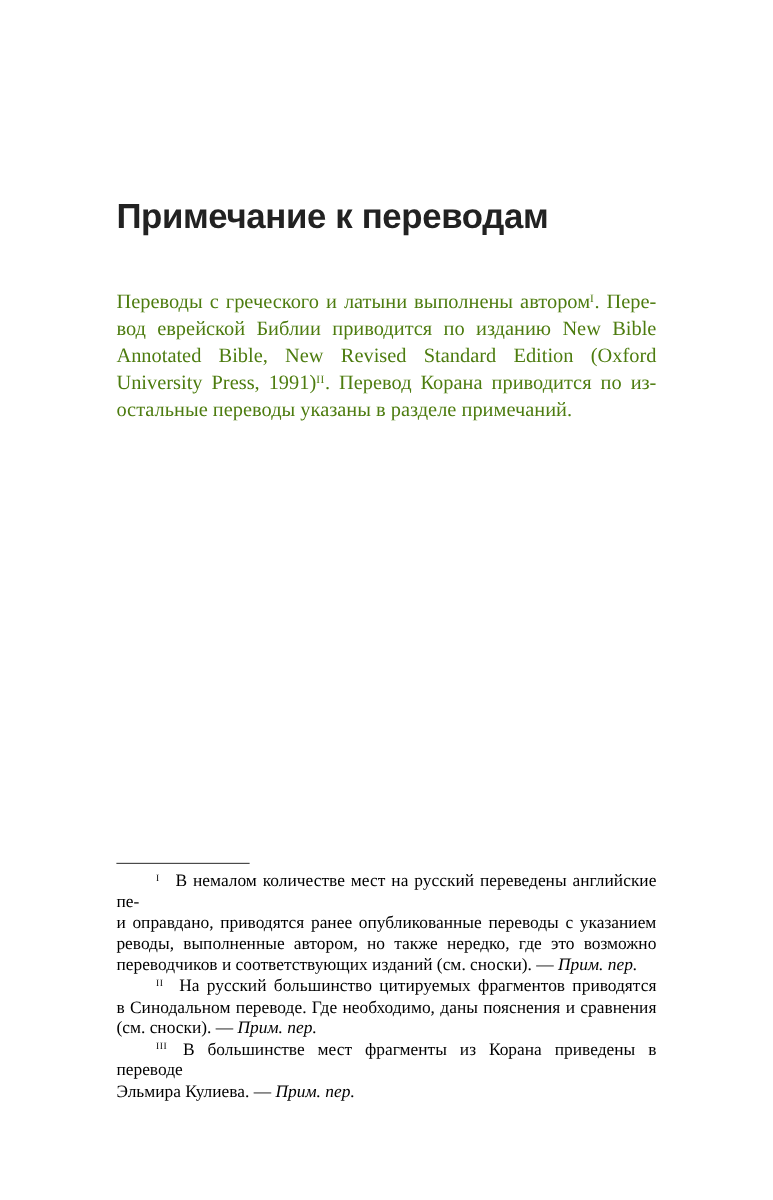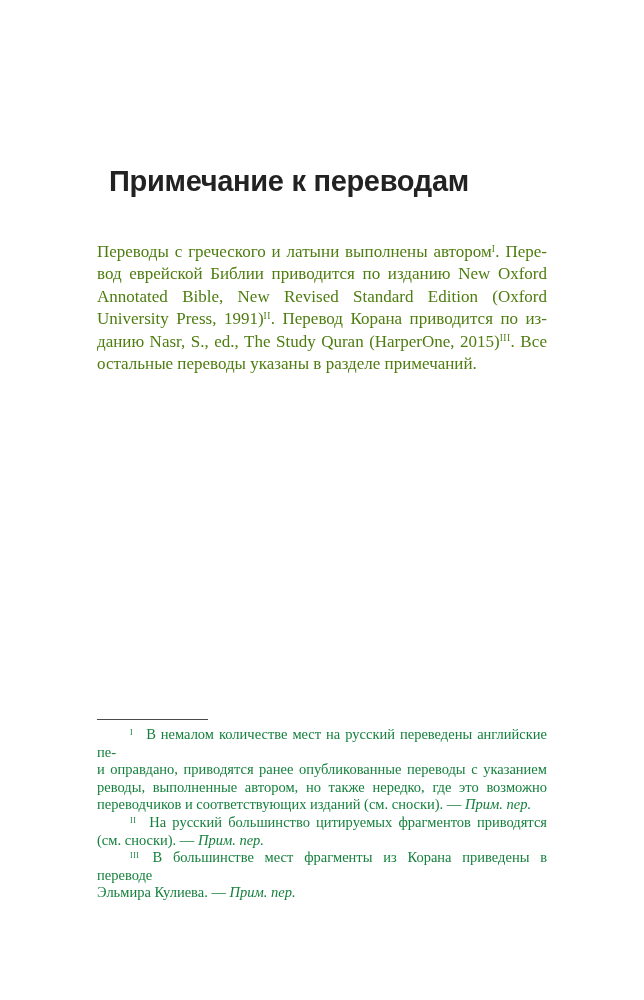--- a/index.html
+++ b/index.html
@@ -6,21 +6,21 @@
   .page {
     position: relative;
     width: 644px;
     height: 1000px;
     background: #ffffff;
     overflow: hidden;
     font-family: "Liberation Serif", "DejaVu Serif", serif;
   }
   .title {
     position: absolute;
-    left: 109px;
+    left: 97px;
     top: 146px;
     width: 500px;
     font-family: "Liberation Sans", "DejaVu Sans", sans-serif;
     font-weight: 700;
     font-size: 29px;
     line-height: 33px;
     letter-spacing: -0.3px;
     color: #222222;
   }
   .body-text {
@@ -50,55 +50,55 @@
     height: 1px;
     background: #4a4a4a;
   }
   .footnotes {
     position: absolute;
     left: 97px;
     top: 726px;
     width: 450px;
     font-size: 14.5px;
     line-height: 17.6px;
-    color: #15803d;
+    color: #000000;
   }
   .fn-first { text-indent: 33px; }
   .fn-marker { margin-right: 13px; }
   .fn-tail-italic { font-style: italic; }
 </style>
 </head>
 <body>
 
 <div class="page">
 
   <h1 class="title">Примечание к переводам</h1>
 
   <div class="body-text">
     <div class="line jl"><span>Переводы с греческого и латыни выполнены автором</span><sup>I</sup><span>. Пере-</span></div>
-    <div class="line jl"><span>вод еврейской Библии приводится по изданию New Oxford</span></div>
+    <div class="line jl"><span>вод еврейской Библии приводится по изданию New Bible</span></div>
     <div class="line jl"><span>Annotated Bible, New Revised Standard Edition (Oxford</span></div>
     <div class="line jl"><span>University Press, 1991)</span><sup>II</sup><span>. Перевод Корана приводится по из-</span></div>
-    <div class="line jl"><span>данию Nasr, S., ed., The Study Quran (HarperOne, 2015)</span><sup>III</sup><span>. Все</span></div>
     <div class="line"><span>остальные переводы указаны в разделе примечаний.</span></div>
   </div>
 
   <div class="fn-rule"></div>
 
   <div class="footnotes">
 
     <div>
       <div class="line jl fn-first"><sup class="fn-marker">I</sup><span>В немалом количестве мест на русский переведены английские пе-</span></div>
       <div class="line jl"><span>и оправдано, приводятся ранее опубликованные переводы с указанием</span></div>
       <div class="line jl"><span>реводы, выполненные автором, но также нередко, где это возможно</span></div>
       <div class="line"><span>переводчиков и соответствующих изданий (см. сноски). — </span><span class="fn-tail-italic">Прим. пер.</span></div>
     </div>
 
     <div>
       <div class="line jl fn-first"><sup class="fn-marker">II</sup><span>На русский большинство цитируемых фрагментов приводятся</span></div>
+      <div class="line jl"><span>в Синодальном переводе. Где необходимо, даны пояснения и сравнения</span></div>
       <div class="line"><span>(см. сноски). — </span><span class="fn-tail-italic">Прим. пер.</span></div>
     </div>
 
     <div>
       <div class="line jl fn-first"><sup class="fn-marker">III</sup><span>В большинстве мест фрагменты из Корана приведены в переводе</span></div>
       <div class="line"><span>Эльмира Кулиева. — </span><span class="fn-tail-italic">Прим. пер.</span></div>
     </div>
 
   </div>
 

